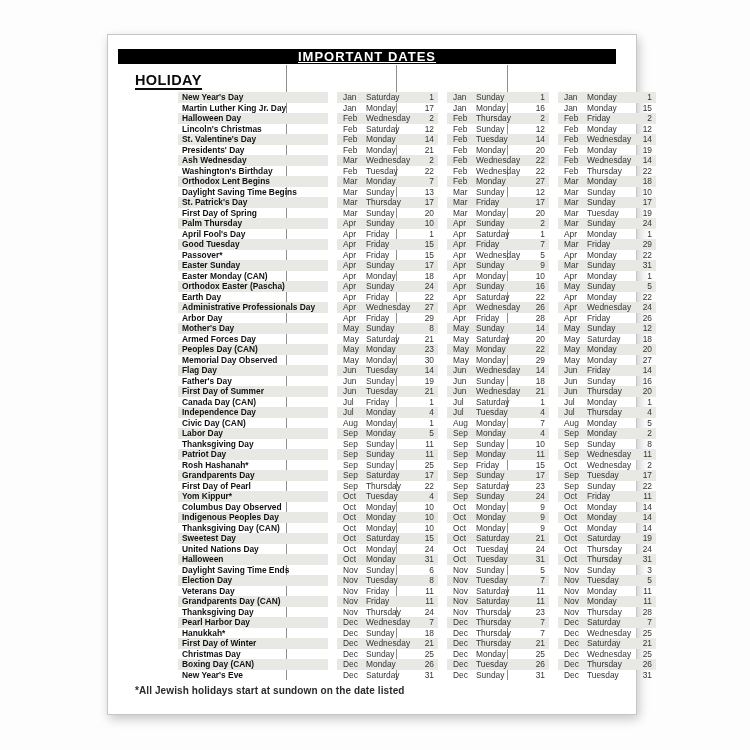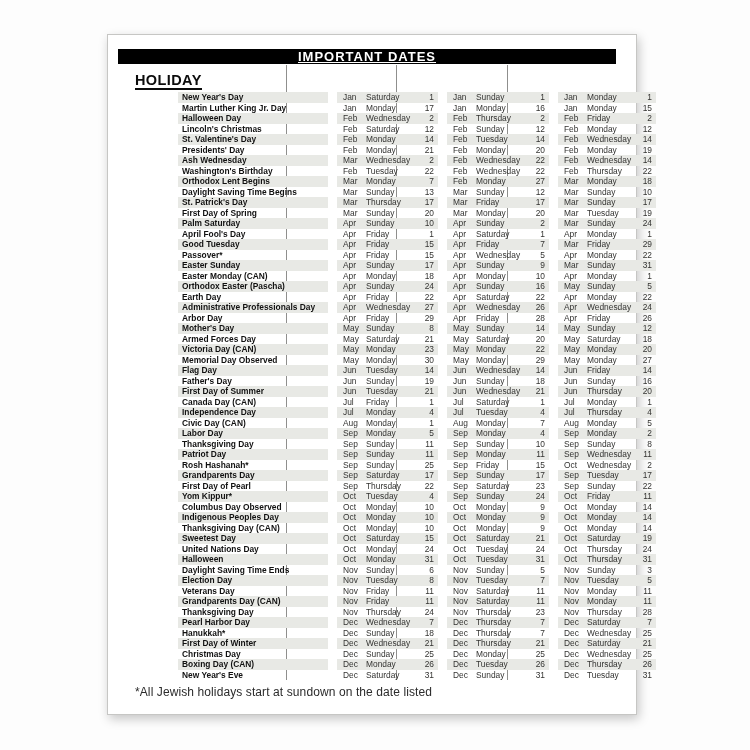--- a/index.html
+++ b/index.html
@@ -52,21 +52,21 @@
   .cell.year{
     display:grid;grid-template-columns:23px 1fr 20px;
     padding:0 4px 0 6px;box-sizing:border-box;
     color:#333331;
   }
   .cell.year .m{text-align:left;}
   .cell.year .w{text-align:left;}
   .cell.year .d{text-align:right;}
   .footnote{
     position:absolute;left:27px;top:650px;
-    font-size:12px;color:#2b2b2b;letter-spacing:0.1px;
+    font-size:10px;color:#2b2b2b;letter-spacing:0.1px;font-weight:bold;
   }
 </style>
 </head>
 <body>
 
 <div class="sheet">
 
   <div class="bar">
     <span>IMPORTANT DATES</span>
   </div>
@@ -288,21 +288,21 @@
           <span class="w">Monday</span>
           <span class="d">20</span>
         </div>
         <div class="cell year">
           <span class="m">Mar</span>
           <span class="w">Tuesday</span>
           <span class="d">19</span>
         </div>
       </div>
       <div class="row shade">
-        <div class="cell name">Palm Saturday</div>
+        <div class="cell name">Palm Thursday</div>
         <div class="cell year">
           <span class="m">Apr</span>
           <span class="w">Sunday</span>
           <span class="d">10</span>
         </div>
         <div class="cell year">
           <span class="m">Apr</span>
           <span class="w">Sunday</span>
           <span class="d">2</span>
         </div>
@@ -504,21 +504,21 @@
           <span class="w">Saturday</span>
           <span class="d">20</span>
         </div>
         <div class="cell year">
           <span class="m">May</span>
           <span class="w">Saturday</span>
           <span class="d">18</span>
         </div>
       </div>
       <div class="row shade">
-        <div class="cell name">Victoria Day (CAN)</div>
+        <div class="cell name">Peoples Day (CAN)</div>
         <div class="cell year">
           <span class="m">May</span>
           <span class="w">Monday</span>
           <span class="d">23</span>
         </div>
         <div class="cell year">
           <span class="m">May</span>
           <span class="w">Monday</span>
           <span class="d">22</span>
         </div>

